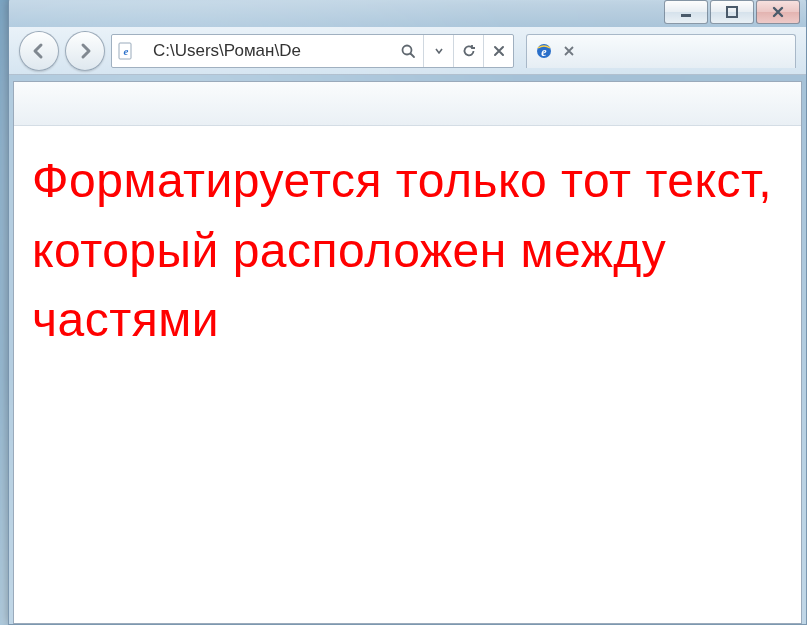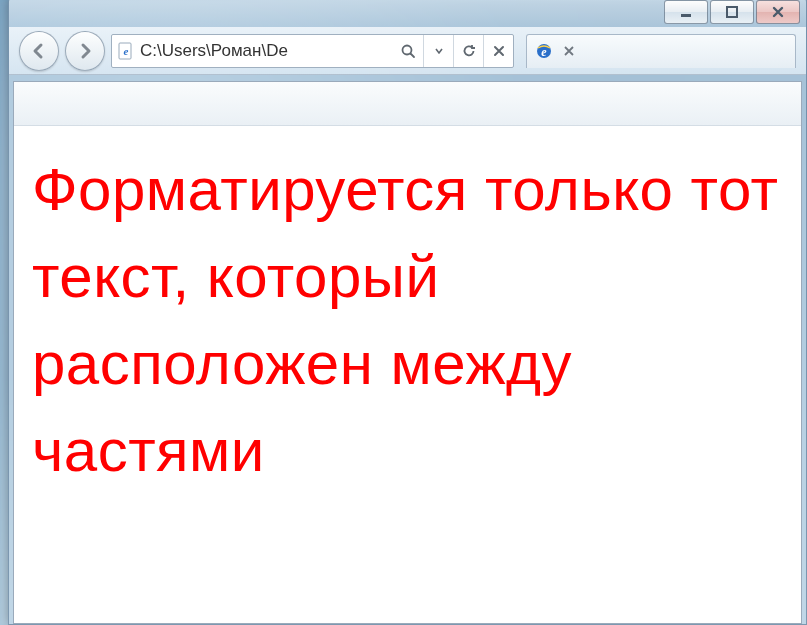--- a/index.html
+++ b/index.html
@@ -100,20 +100,21 @@
     }
     .addr-input {
       flex: 1;
       border: none;
       outline: none;
       font-size: 17px;
       color: #333;
       padding: 2px 0;
       min-width: 0;
       background: transparent;
+      margin-left: 13px;
     }
     .addr-controls {
       display: flex;
       align-items: center;
     }
     .addr-ctrl {
       width: 30px;
       height: 32px;
       display: flex;
       align-items: center;
@@ -175,21 +176,21 @@
       height: 44px;
       background: linear-gradient(to bottom, #fafcfd, #eaf0f5);
       border-bottom: 1px solid #d4dde5;
     }
     .page-content {
       padding: 20px 18px;
       font-family: Arial, Helvetica, sans-serif;
     }
     .big-red {
       color: #ff0000;
-      font-size: 60px;
+      font-size: 48px;
       line-height: 1.45;
       font-weight: 400;
       letter-spacing: 0.5px;
     }
   </style>
 </head>
 <body>
 
 <div class="bg-blur"></div>
 

